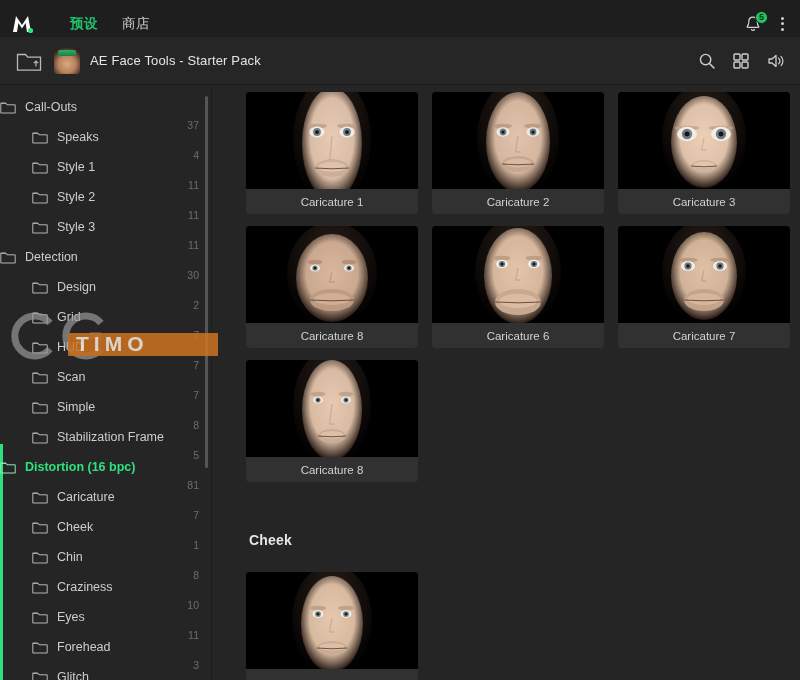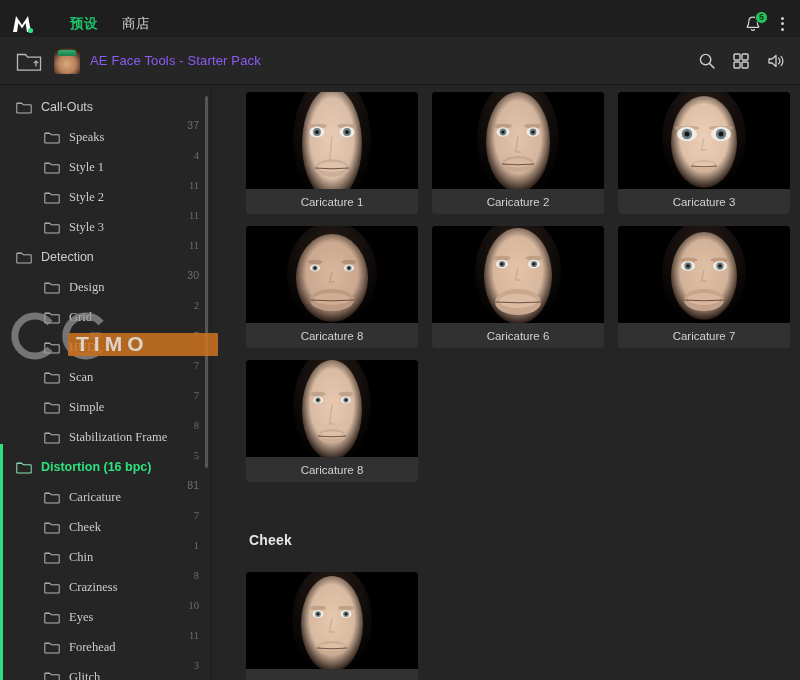--- a/index.html
+++ b/index.html
@@ -65,41 +65,41 @@
   .crumb-folder { width: 26px; height: 22px; flex: none; margin-right: 12px; }
   .crumb-thumb {
     width: 26px; height: 26px; border-radius: 3px; flex: none; margin-right: 10px;
     background: radial-gradient(circle at 50% 62%, #d9a87e 0%, #b9825c 42%, #3a2a22 78%, #201713 100%);
     position: relative; overflow: hidden;
   }
   .crumb-thumb::before {
     content:""; position:absolute; left:4px; right:4px; top:2px; height:6px;
     background: linear-gradient(#2fae6b, #1d7d4b); border-radius: 2px 2px 0 0;
   }
-  .crumb-title { font-size: 13px; color: #8b5cf6; letter-spacing: .15px; }
+  .crumb-title { font-size: 13px; color: #e5e5e5; letter-spacing: .15px; }
   .crumb-right { margin-left: auto; display: flex; align-items: center; gap: 16px; }
   .icobtn { cursor: pointer; display: flex; align-items: center; justify-content: center; }
 
   
   .sidebar {
     position: absolute; top: 86px; left: 0; width: 212px; height: 594px;
     background: #252525; overflow: hidden;
     border-right: 1px solid #1c1c1c;
   }
   .side-accent {
     position: absolute; left: 0; top: 358px; width: 3px; height: 336px;
     background: #2ee07e;
   }
   .side-list { position: relative; padding-top: 6px; }
   .side-item {
     position: relative; height: 30px; display: flex; align-items: center;
     padding-right: 12px; cursor: pointer; font-size: 12.5px; color: #cdcdcd;
   }
-  .side-item.lvl0 { padding-left: 16px; }
-  .side-item.lvl1 { padding-left: 44px; font-family: Liberation Serif, serif; }
+  .side-item.lvl0 { padding-left: 0; }
+  .side-item.lvl1 { padding-left: 32px; }
   .side-item .fico { flex: none; width: 16px; height: 13px; margin-right: 9px; }
   .side-item .lbl { white-space: nowrap; overflow: hidden; text-overflow: ellipsis; }
   .side-item .cnt {
     margin-left: auto; font-size: 10.5px; color: #6d6d6d; padding-left: 8px; margin-top: 36px;
   }
   .side-item.active .lbl { color: #2ee07e; font-weight: 600; }
   .side-item.active .cnt { color: #6d6d6d; }
   .side-scroll {
     position: absolute; left: 205px; top: 10px; width: 3px; height: 372px;
     background: #565656; border-radius: 2px;

